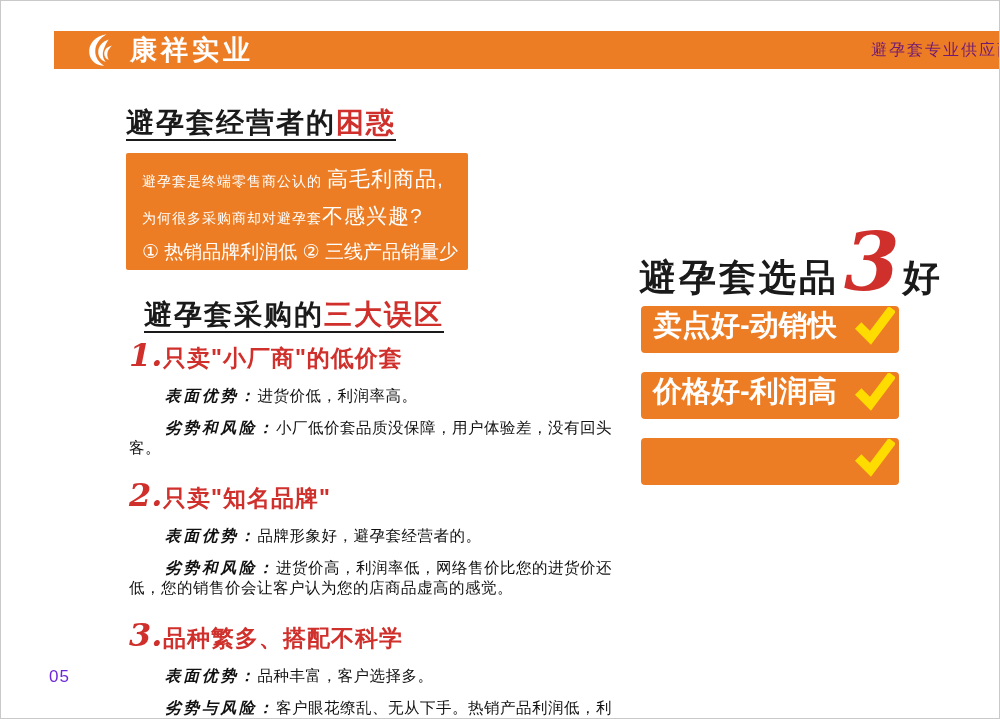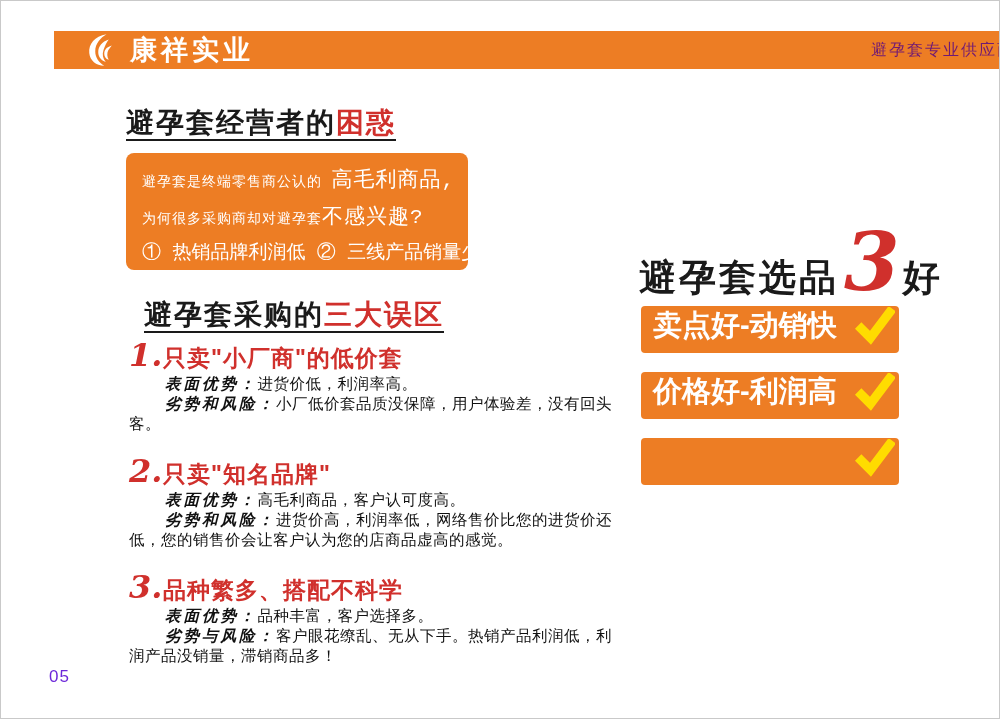--- a/index.html
+++ b/index.html
@@ -28,44 +28,43 @@
     position:absolute; font-size:28px; font-weight:bold; color:#1a1a1a;
     letter-spacing:2px; text-decoration:underline;
     text-underline-offset:7px; text-decoration-thickness:2px;
   }
   .sec-title .hl { color:#D0302C; }
   #title-confusion { left:125px; top:103px; }
   #title-mistakes  { left:143px; top:295px; }
   
   .info-box {
     position:absolute; left:125px; top:152px; width:342px; height:117px;
-    background:#ED7D24; border-radius:8px; color:#fff;
+    background:#ED7D24; border-radius:2px; color:#fff;
     padding:12px 10px 0 16px;
-    font-family:Liberation Mono, monospace;
   }
   .info-box .row { margin-bottom:9px; white-space:nowrap; }
   .info-box .sm { font-size:14px; letter-spacing:1px; }
   .info-box .lg { font-size:21px; letter-spacing:1px; }
   .info-box .row3 { font-size:19px; letter-spacing:0px; }
   
   .items { position:absolute; left:128px; top:338px; width:483px; }
   .item { margin-bottom:21px; }
   .item-head { display:flex; align-items:baseline; }
   .item-num {
     font-family:"DejaVu Serif","Liberation Serif",serif;
     font-style:italic; font-weight:bold; font-size:32px; color:#D0302C;
     width:34px; flex:0 0 auto; line-height:1;
   }
   .item-title {
     font-size:23px; font-weight:bold; color:#D0302C; letter-spacing:1px;
     line-height:1.3;
   }
   .item-desc {
     font-size:15.5px; line-height:20px; color:#111; text-indent:36px;
-    margin-top:0; letter-spacing:0.5px;
+    margin-top:12px; letter-spacing:0.5px;
   }
   .desc-label {
     font-family:"DejaVu Serif","Liberation Serif",serif;
     font-style:italic; font-weight:bold; letter-spacing:3px;
   }
   
   .right-title {
     position:absolute; left:638px; top:226px; display:flex;
     align-items:baseline; height:70px;text-align:center;
   }
@@ -143,21 +142,21 @@
         <span class="desc-label">劣势和风险：</span><span>小厂低价套品质没保障，用户体验差，没有回头客。</span>
       </div>
     </div>
 
     <div class="item">
       <div class="item-head">
         <span class="item-num">2.</span>
         <span class="item-title">只卖"知名品牌"</span>
       </div>
       <div class="item-desc">
-        <span class="desc-label">表面优势：</span><span>高毛利商品，客户认可度高。</span>
+        <span class="desc-label">表面优势：</span><span>品牌形象好，避孕套经营者的。</span>
       </div>
       <div class="item-desc">
         <span class="desc-label">劣势和风险：</span><span>进货价高，利润率低，网络售价比您的进货价还低，您的销售价会让客户认为您的店商品虚高的感觉。</span>
       </div>
     </div>
 
     <div class="item">
       <div class="item-head">
         <span class="item-num">3.</span>
         <span class="item-title">品种繁多、搭配不科学</span>

